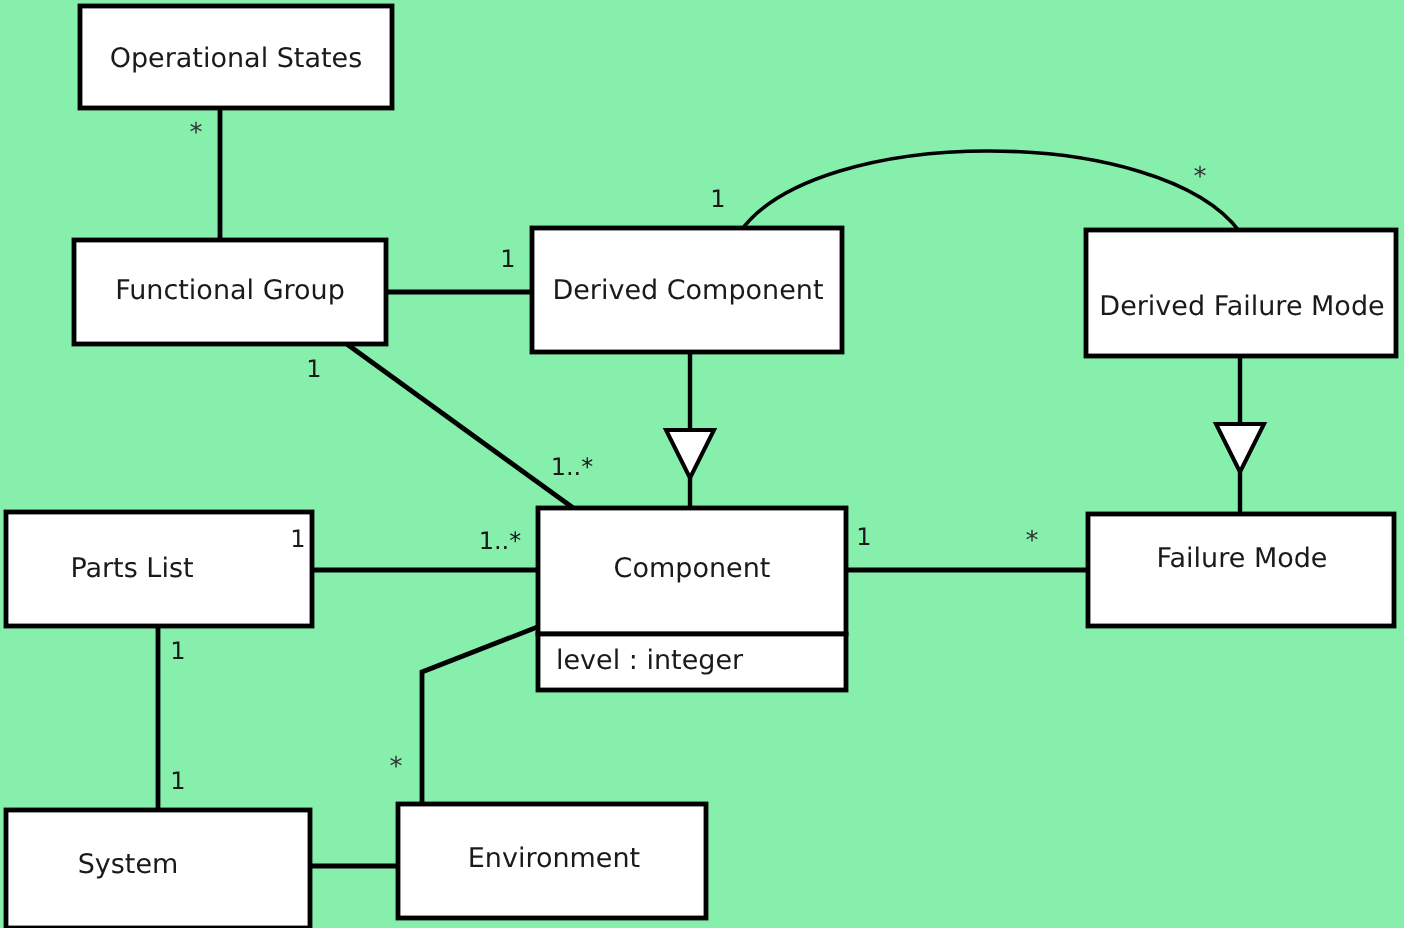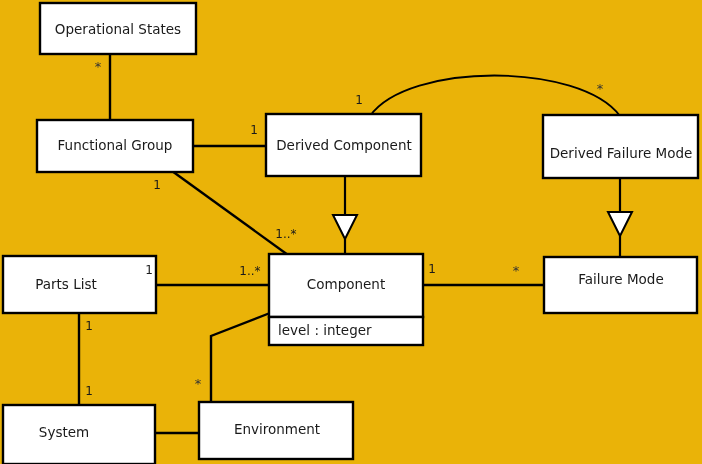--- a/index.html
+++ b/index.html
@@ -10,21 +10,21 @@
   body {
     width: 702px;
     height: 464px;
     font-family: "DejaVu Sans", sans-serif;
     overflow: hidden;
   }
   #diagram-root {
     position: relative;
     width: 702px;
     height: 464px;
-    background: #eab308;
+    background: #86efac;
   }
   svg#uml {
     display: block;
     width: 702px;
     height: 464px;
   }
   .cls-box {
     fill: #ffffff;
     stroke: #000000;
     stroke-width: 2.4;

